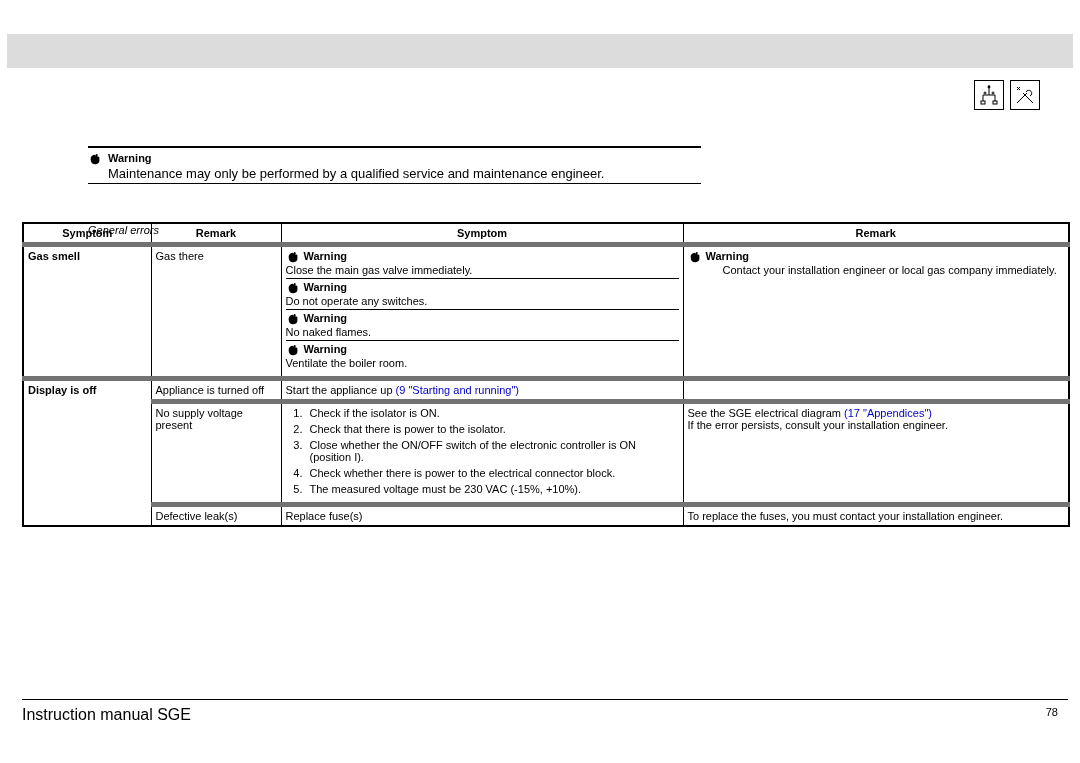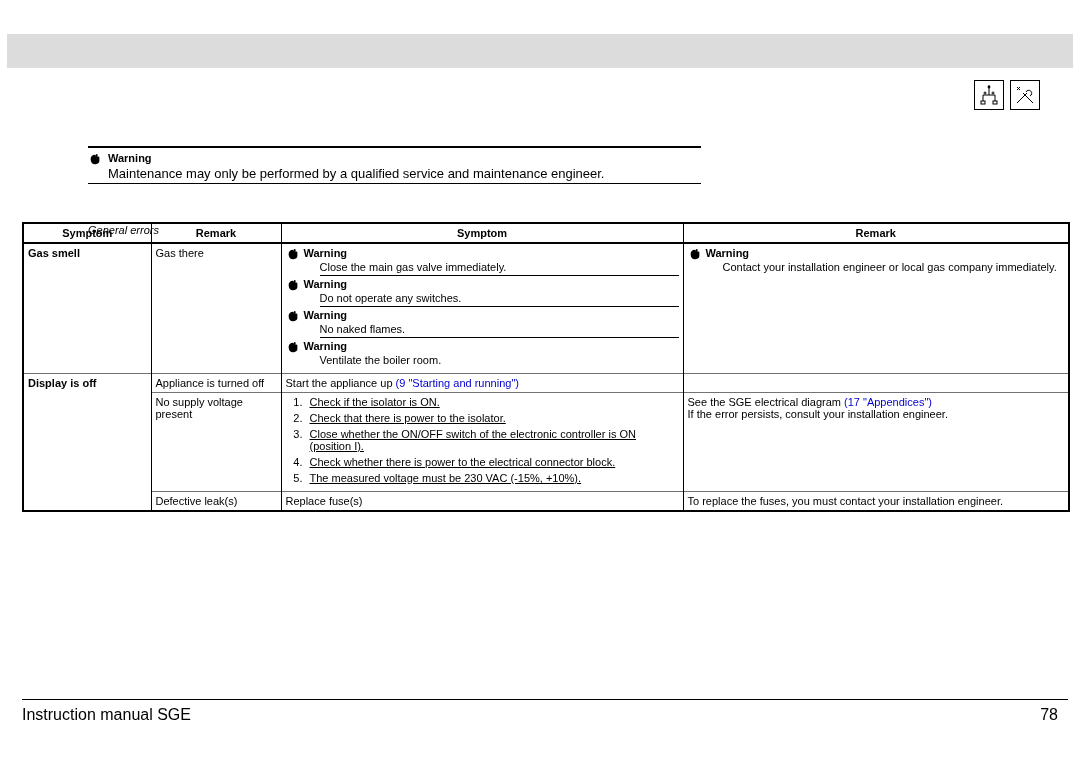--- a/index.html
+++ b/index.html
@@ -19,33 +19,33 @@
   .warn-text { font-size: 13px; margin-left: 20px; }
   .hr2 { position: absolute; top: 183px; left: 88px; width: 613px; border: 0; border-top: 1px solid #000; }
   .caption { position: absolute; top: 224px; left: 88px; font-style: italic; font-size: 11px; }
   .tbl { position: absolute; top: 222px; left: 22px; width: 1046px; border: 2px solid #000; border-collapse: collapse; table-layout: fixed; }
   .tbl col.c1 { width: 128px; }
   .tbl col.c2 { width: 130px; }
   .tbl col.c3 { width: 402px; }
   .tbl col.c4 { width: 386px; }
   .tbl th { text-align: center; font-weight: bold; padding: 3px 4px; border-bottom: 2px solid #000; border-right: 1px solid #000; font-size: 11px; }
   .tbl th:last-child { border-right: 0; }
-  .tbl td { padding: 3px 4px; border-right: 1px solid #000; border-top: 1px solid #737373; vertical-align: top; font-size: 11px; }
+  .tbl td { padding: 3px 4px; border-right: 1px solid #000; border-top: 5px solid #737373; vertical-align: top; font-size: 11px; }
   .tbl tr td:last-child { border-right: 0; }
   .sym { font-weight: bold; }
   .solution-warn { margin-bottom: 2px; }
   .solution-warn .wrow { display: flex; align-items: flex-start; gap: 4px; }
-  .solution-warn .wtxt { margin-left: 34px; border-bottom: 1px solid #000; padding-bottom: 2px; margin-bottom: 2px; }
+  .solution-warn .wtxt { margin-left: 0; border-bottom: 1px solid #000; padding-bottom: 2px; margin-bottom: 2px; }
   .solution-warn.last .wtxt { border-bottom: 0; }
   .link { color: #0000cc; }
   ol.checks { margin-left: 16px; padding-left: 4px; }
-  ol.checks li { margin-bottom: 4px; padding-left: 4px; text-decoration: underline; }
+  ol.checks li { margin-bottom: 4px; padding-left: 4px; }
   .footer-line { position: absolute; top: 699px; left: 22px; width: 1046px; border: 0; border-top: 1px solid #000; }
   .footer-left { position: absolute; top: 706px; left: 22px; font-size: 16px; }
-  .footer-right { position: absolute; top: 706px; right: 22px; font-size: 16px; }
+  .footer-right { position: absolute; top: 706px; right: 22px; font-size: 11px; }
   .remark-warn .wrow { display: flex; align-items: flex-start; gap: 4px; }
   .remark-warn .wtxt2 { margin-left: 0; }
 </style>
 </head>
 <body>
 
 <div class="page">
   <div class="topbar"></div>
 
   <div class="icons-row">

